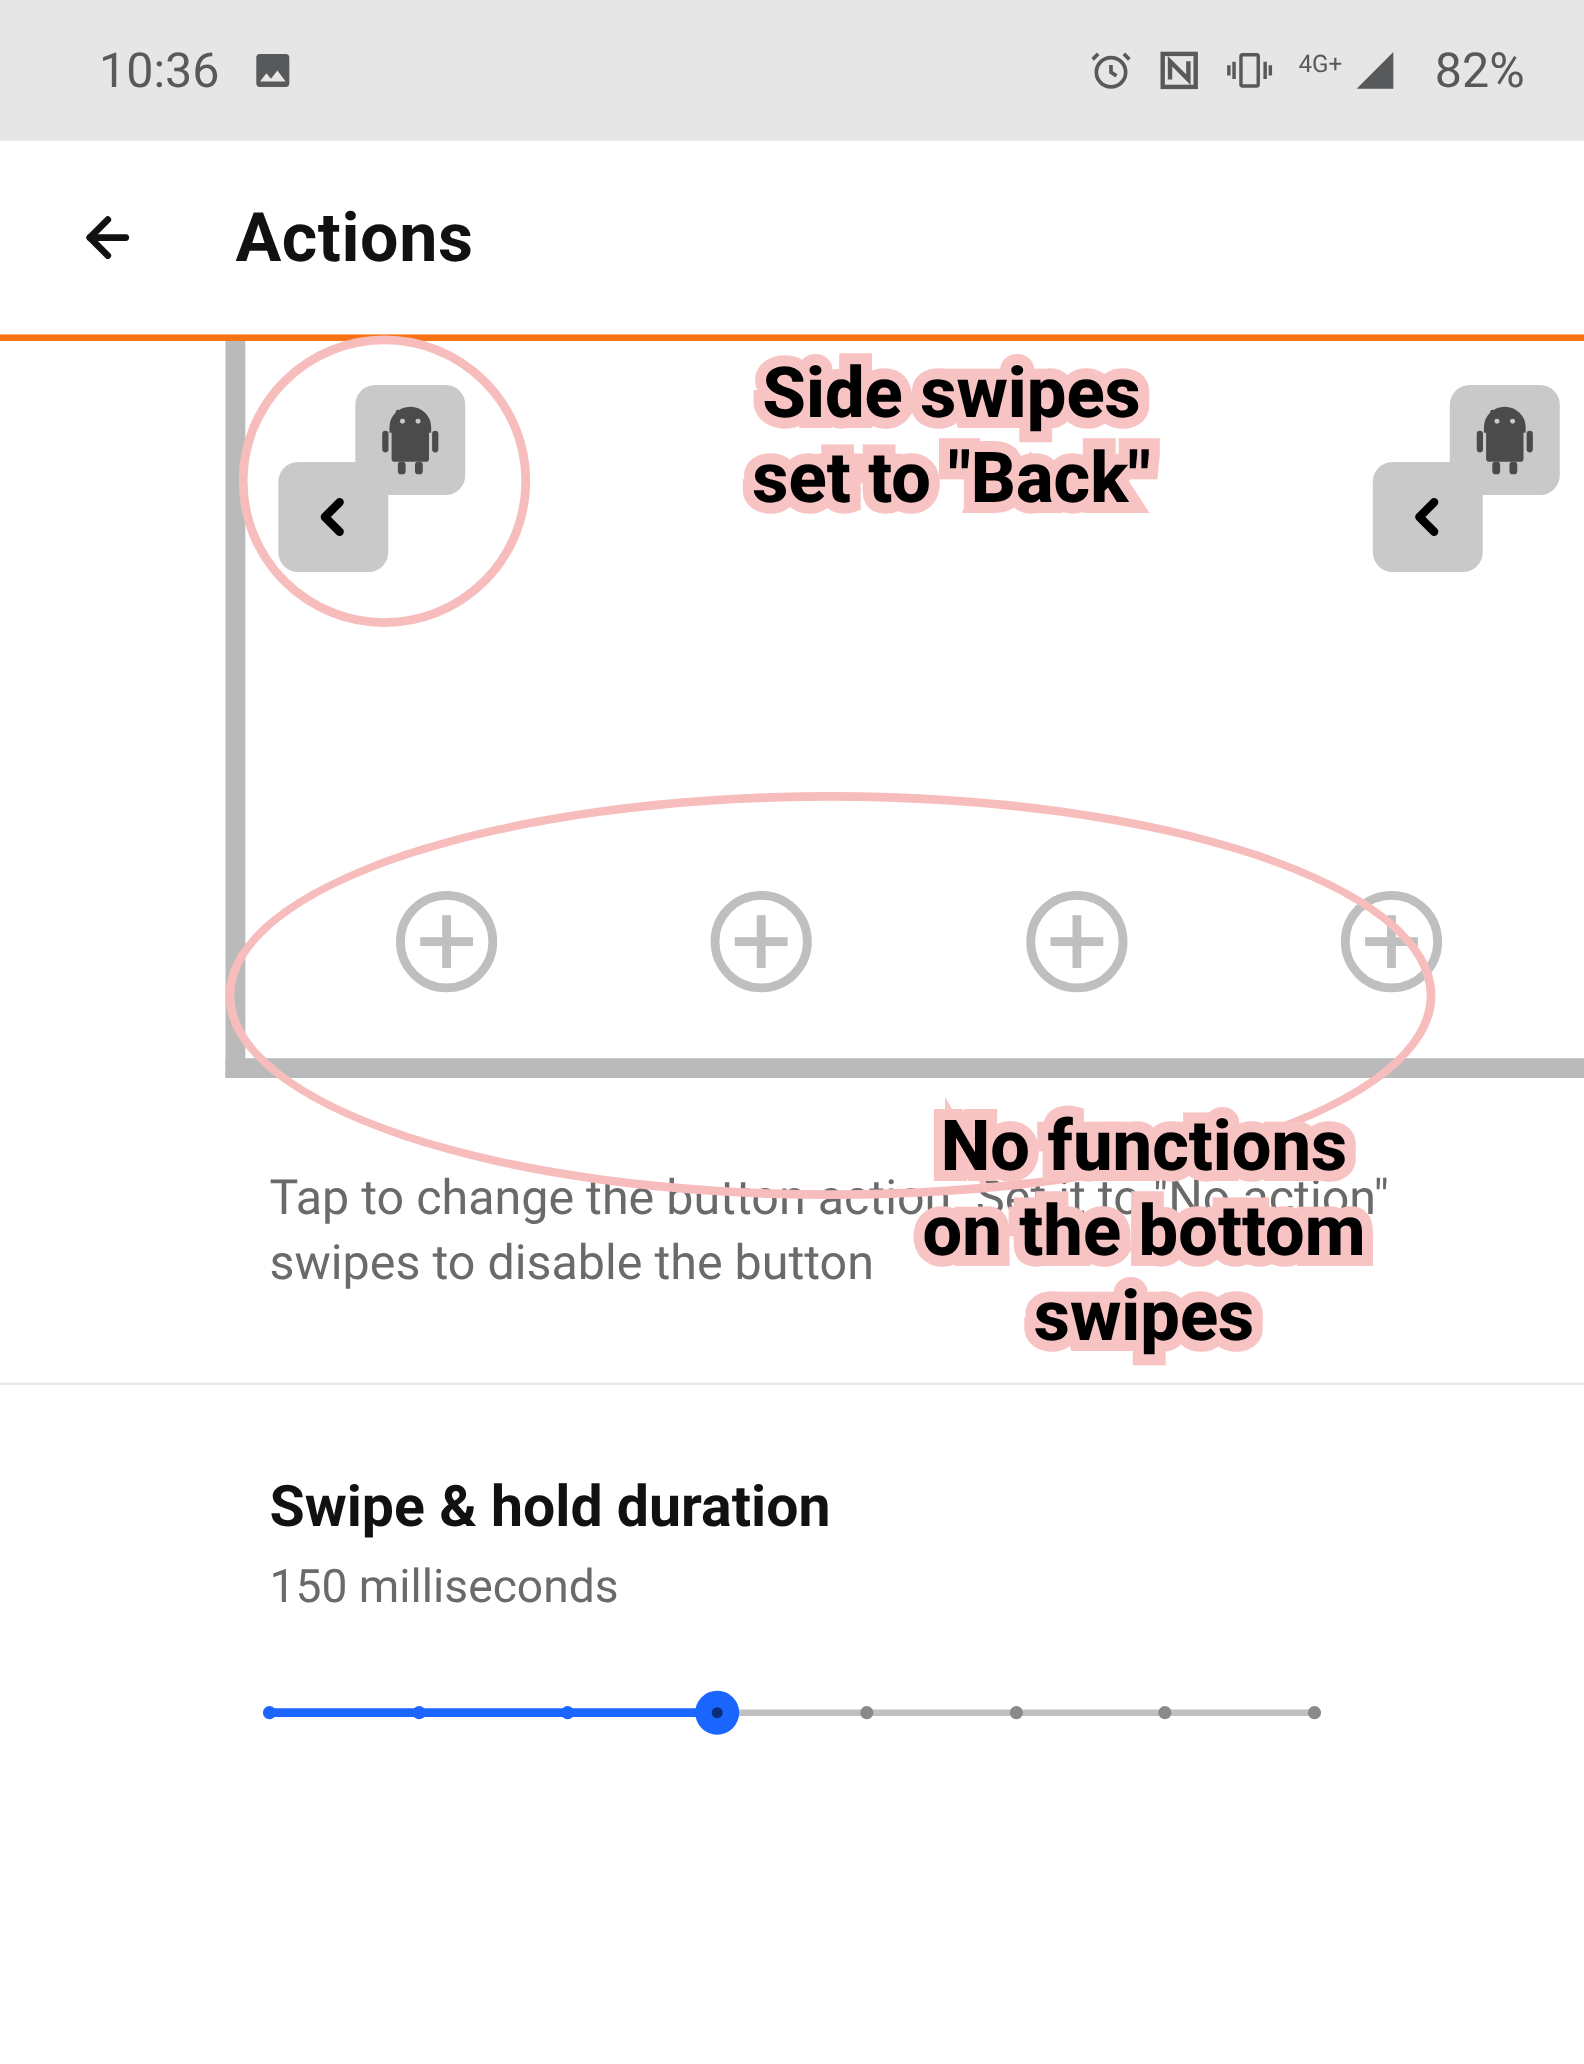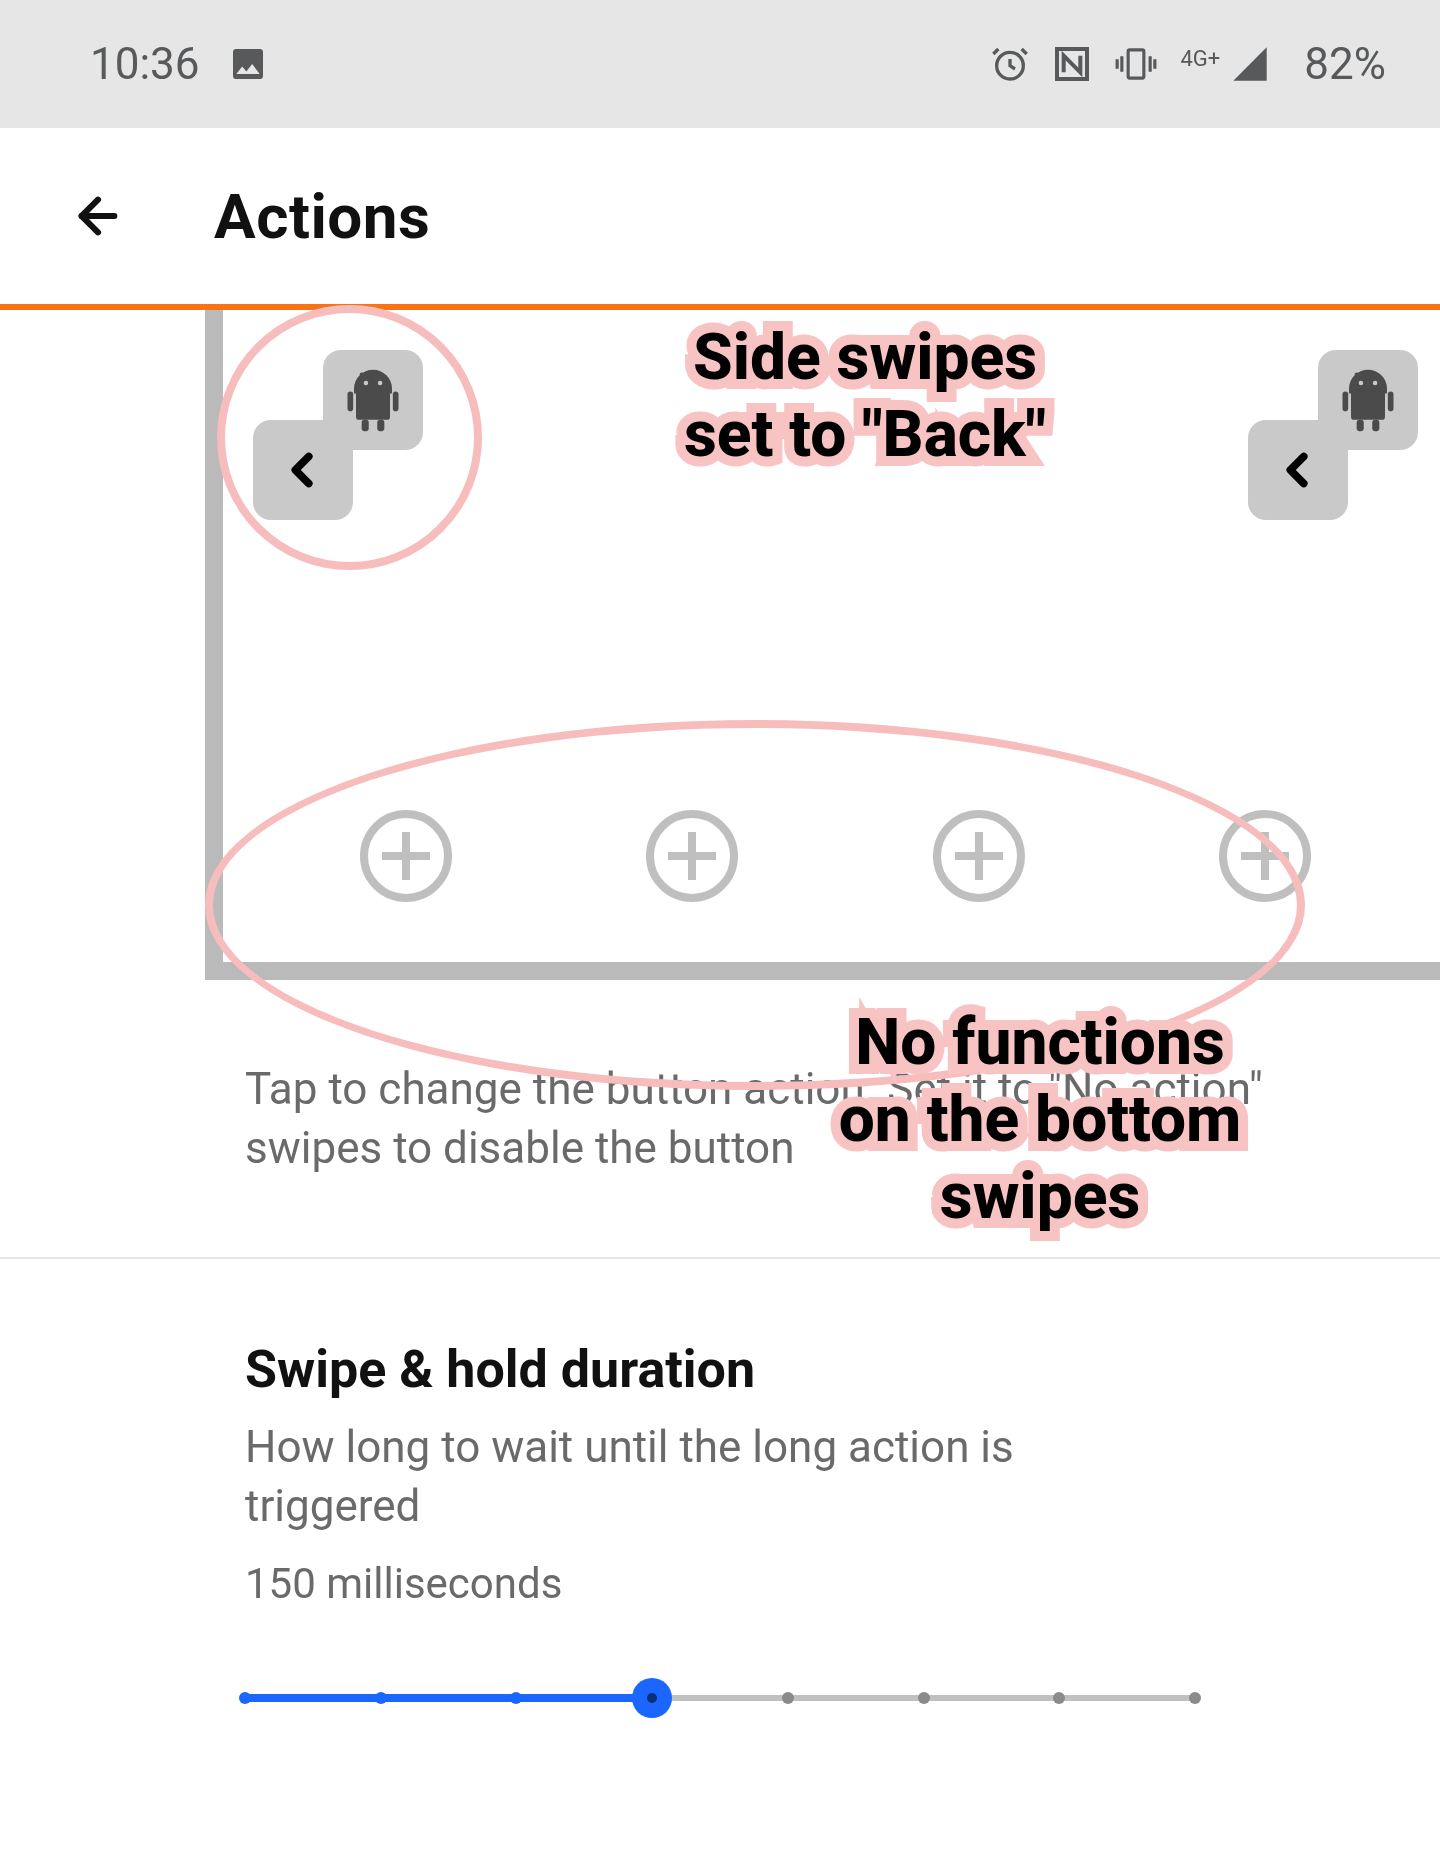--- a/index.html
+++ b/index.html
@@ -334,21 +334,20 @@
 swipes</div>
   </div>
 </div>
 
 <div class="helper-text">Tap to change the button action. Set it to "No action" swipes to disable the button</div>
 
 <div class="divider"></div>
 
 <div class="section">
   <div class="section-title">Swipe &amp; hold duration</div>
-  <div class="section-sub">How long to wait until the long action is triggered</div>
   <div class="section-value">150 milliseconds</div>
 
   <div class="slider" id="slider">
       <div class="slider-track"></div>
       <div class="slider-fill" style="width: 42.8571%;"></div>
       <div class="slider-tick" style="left: 0%; background: rgb(26, 102, 255);"></div>
       <div class="slider-tick" style="left: 14.2857%; background: rgb(26, 102, 255);"></div>
       <div class="slider-tick" style="left: 28.5714%; background: rgb(26, 102, 255);"></div>
       <div class="slider-tick" style="left: 42.8571%; background: rgb(26, 102, 255);"></div>
       <div class="slider-tick" style="left: 57.1429%;"></div>

